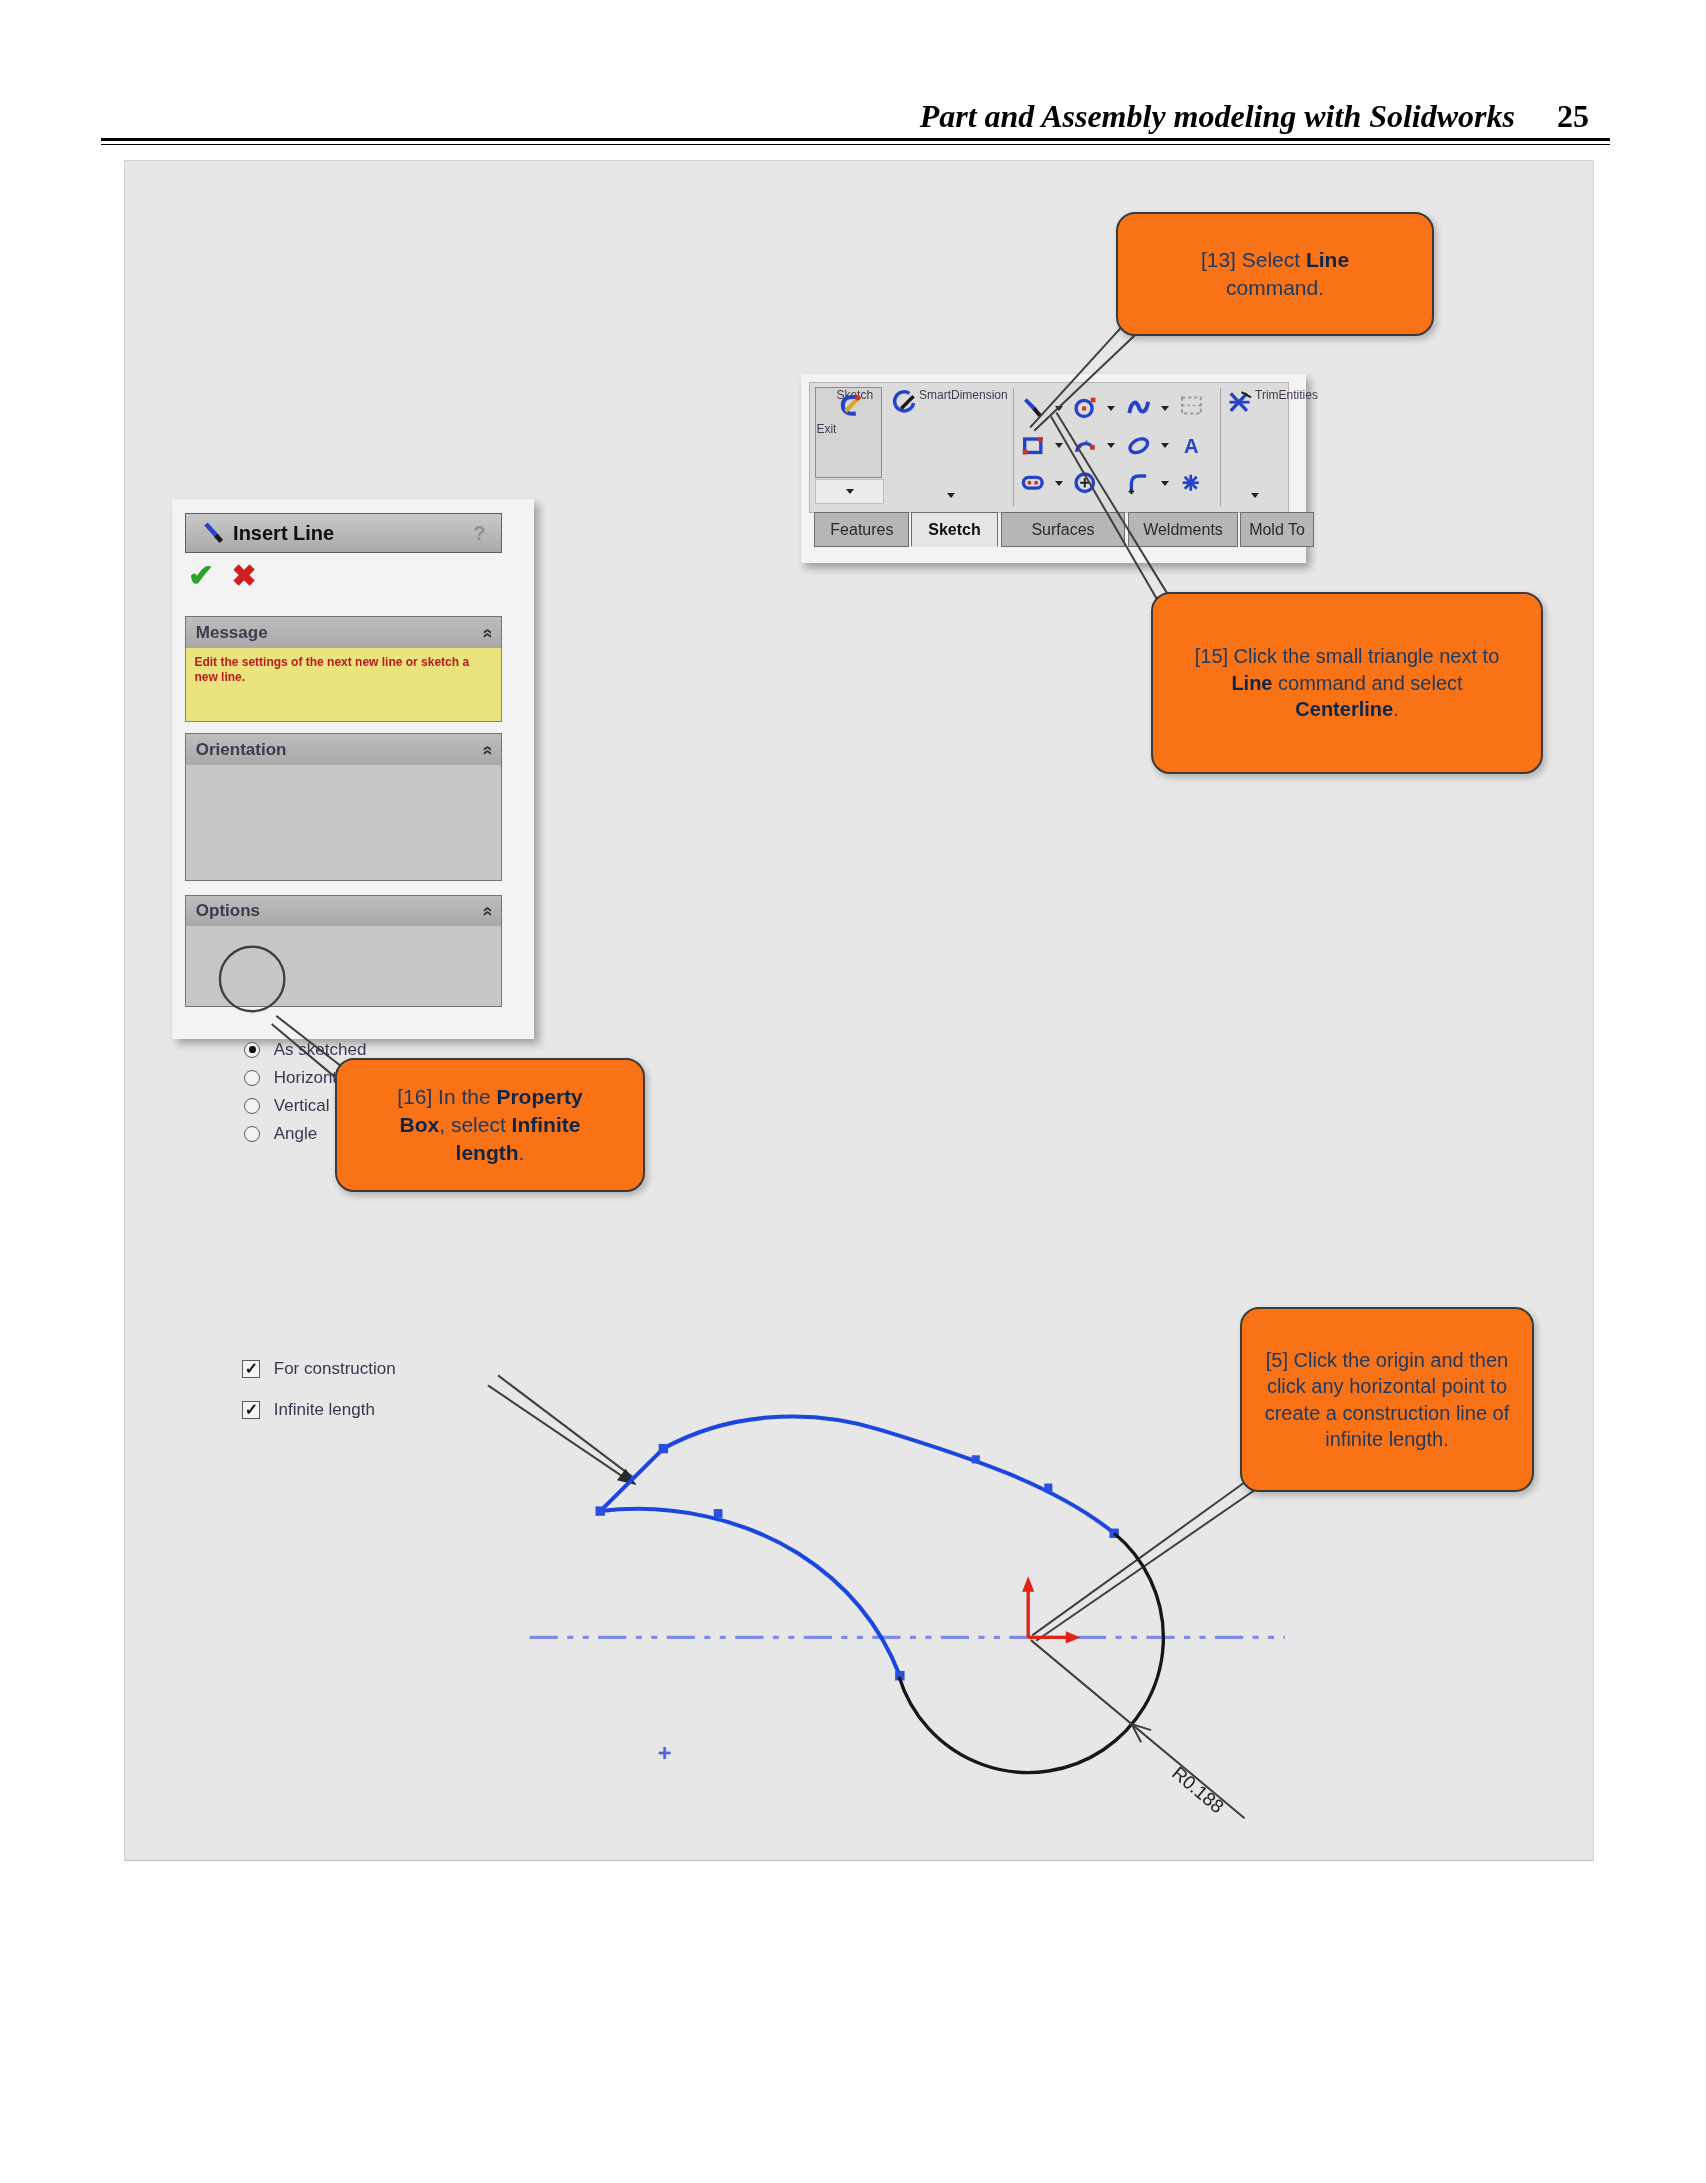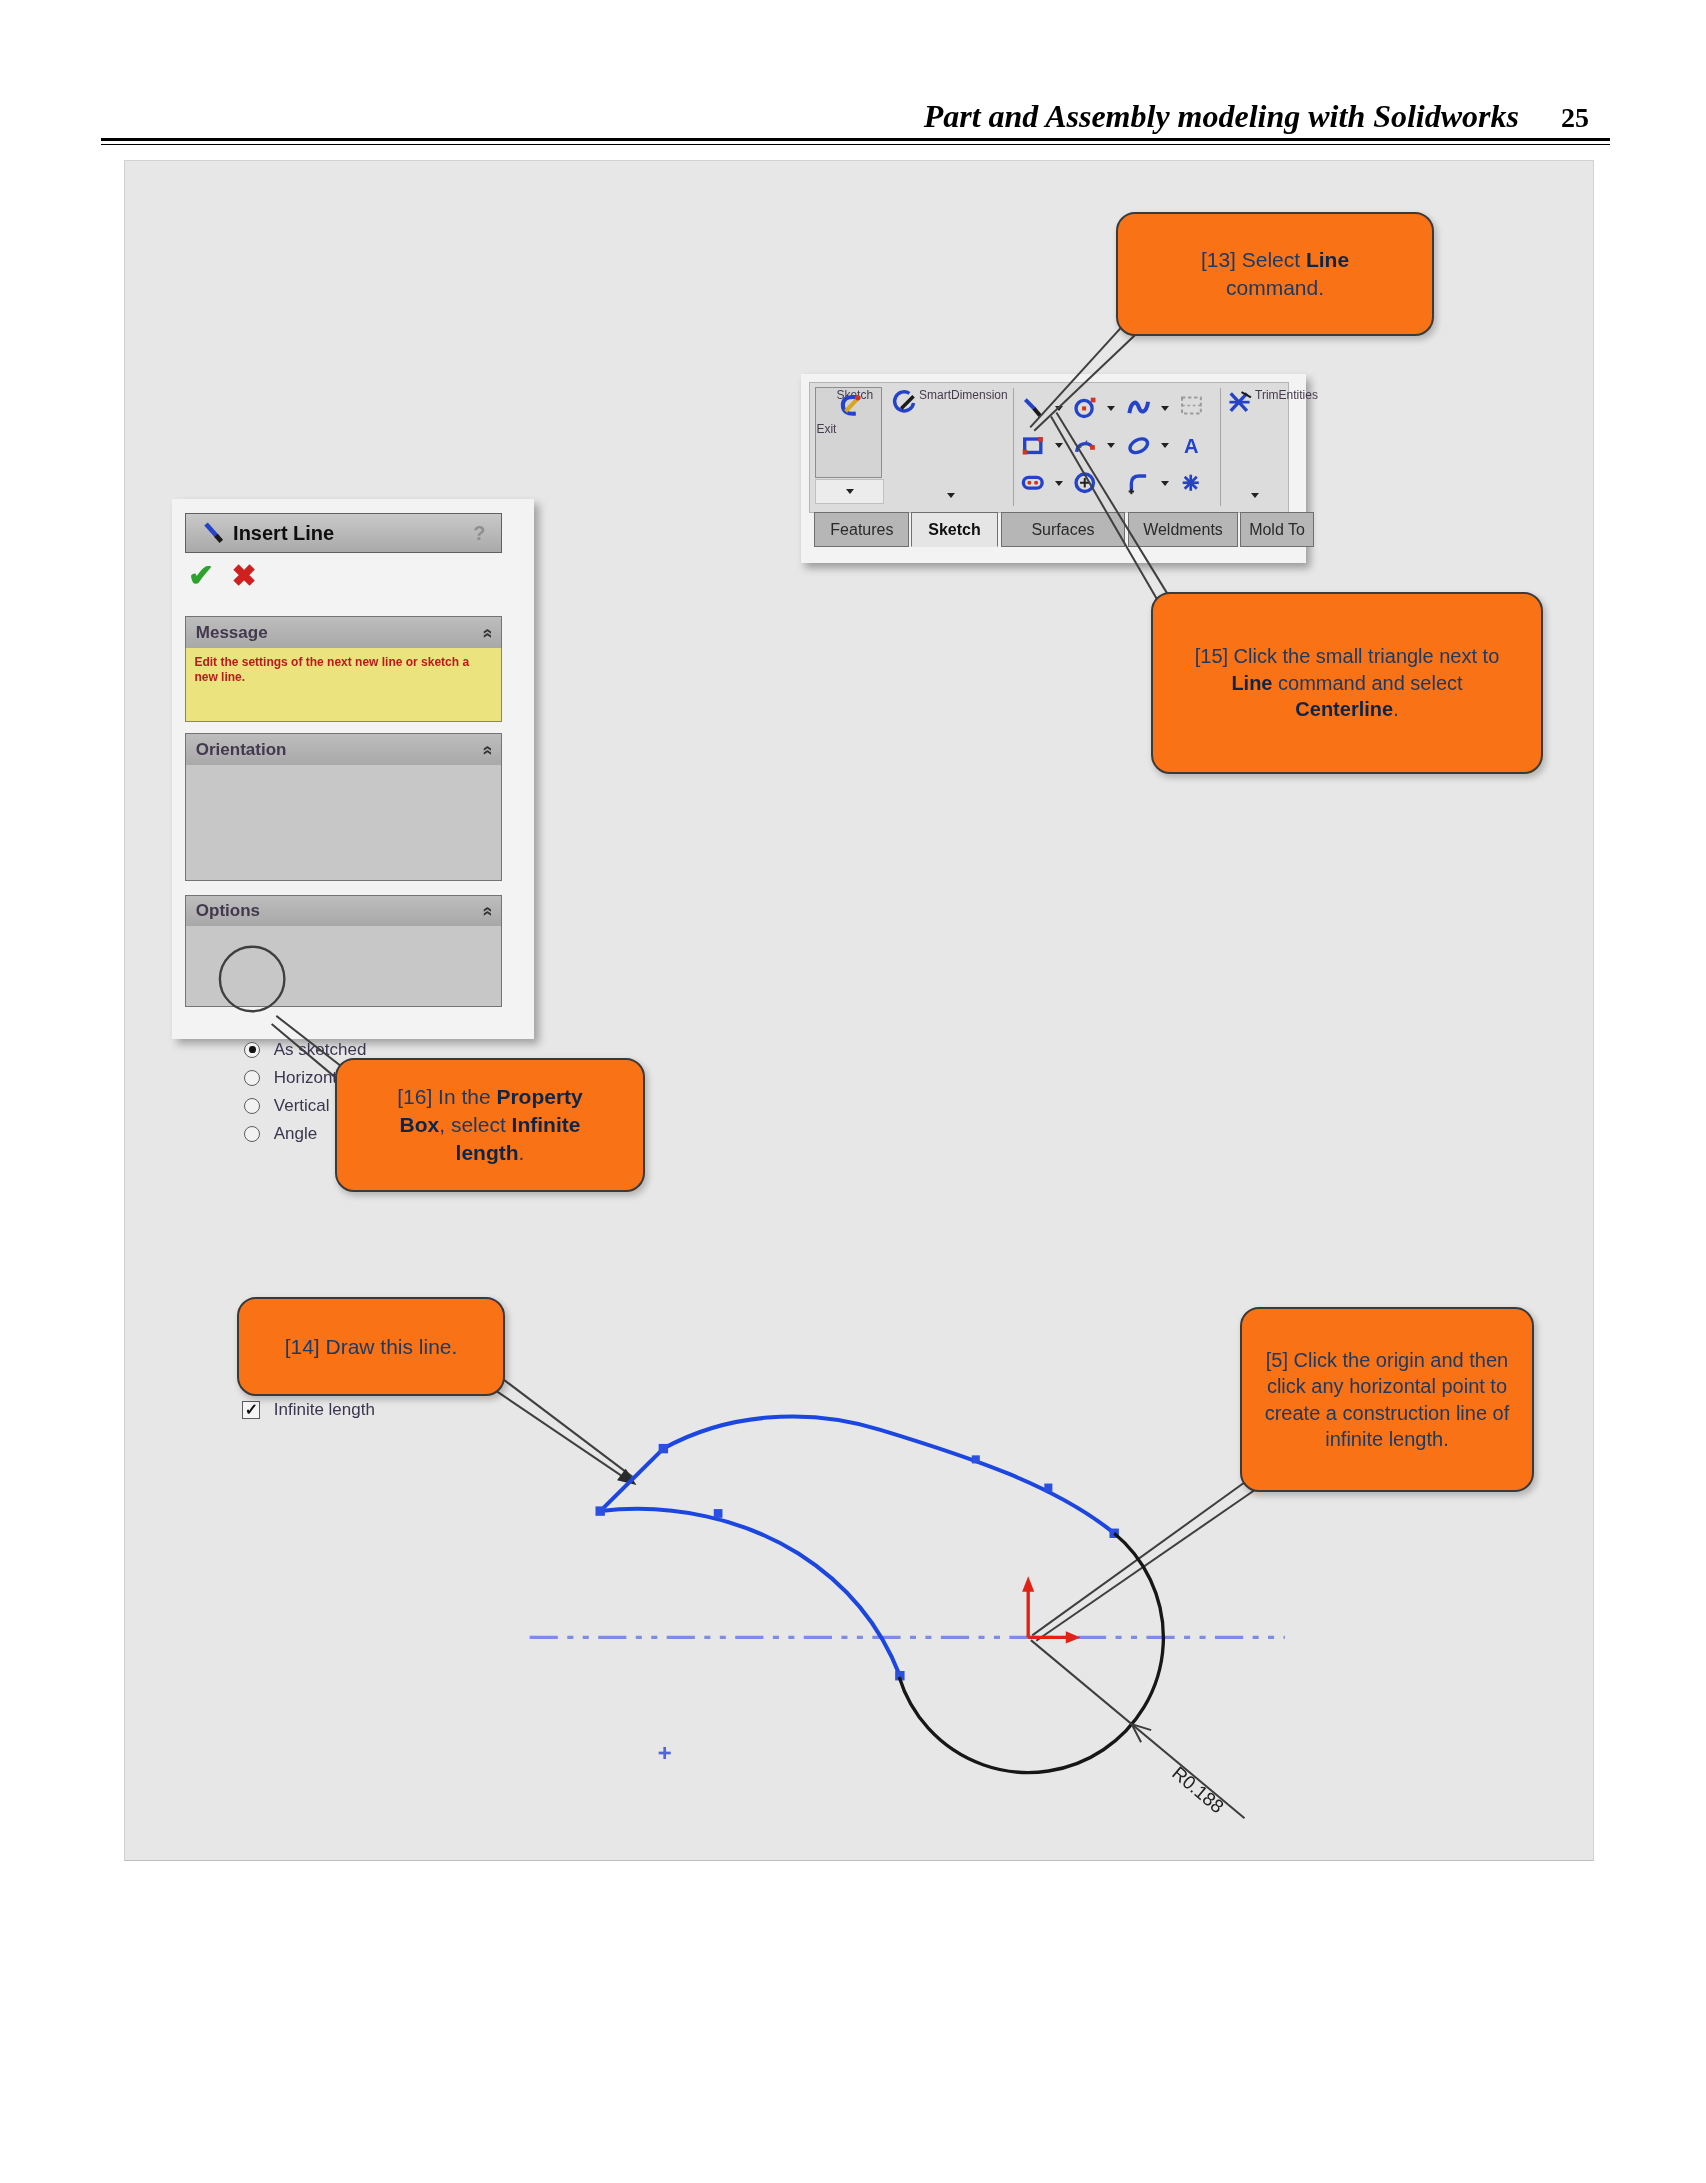--- a/index.html
+++ b/index.html
@@ -3,21 +3,21 @@
 <meta charset="utf-8">
 <style>
   html,body{margin:0;padding:0;background:#fff;}
   #page{position:relative;width:1707px;height:2183px;background:#ffffff;overflow:hidden;
         font-family:"Liberation Sans",sans-serif;}
   .abs{position:absolute;}
 
   
   .hdr{position:absolute;top:98px;right:118px;display:flex;align-items:baseline;gap:42px;z-index:5;}
   .hdr .t{font-family:"Liberation Serif",serif;font-style:italic;font-weight:bold;font-size:32px;color:#000;}
-  .hdr .n{font-family:"Liberation Serif",serif;font-weight:bold;font-size:28px;color:#000;}
+  .hdr .n{font-family:"Liberation Serif",serif;font-weight:bold;font-size:32px;color:#000;}
   .rule1{position:absolute;left:101px;top:138px;width:1509px;border-top:3.4px solid #000;}
   .rule2{position:absolute;left:101px;top:144px;width:1509px;border-top:1.3px solid #000;}
 
   
   .panel{position:absolute;left:124px;top:160px;width:1468px;height:1699px;background:#e7e7e7;
          border:1.3px solid #d2d2d2;border-bottom-color:#bdbdbd;z-index:1;}
 
   
   .callout{position:absolute;z-index:30;background:#f97316;border:2px solid #3a3a3a;border-radius:19px;
            display:flex;align-items:center;justify-content:center;text-align:center;
@@ -401,22 +401,19 @@
       <span>[15] Click the small triangle next to </span><span class="b">Line</span><span> command and select </span><span class="b">Centerline</span><span>.</span>
     </div>
   </div>
 
   <div class="callout" style="left:335px;top:1058px;width:306px;height:130px;">
     <div class="inner" style="max-width:228px;">
       <span>[16] In the </span><span class="b">Property Box</span><span>, select </span><span class="b">Infinite length</span><span>.</span>
     </div>
   </div>
 
-  <div class="callout" style="left:237px;top:1297px;width:264px;height:95px;">
-    <div class="inner"><span>[14] Draw this line.</span></div>
-  </div>
 
   <div class="callout" style="left:1240px;top:1307px;width:290px;height:181px;font-size:20px;">
     <div class="inner" style="max-width:263px;"><span>[5] Click the origin and then click any horizontal point to create a construction line of infinite length.</span></div>
   </div>
 
 </div>
 
 
 </body></html>

